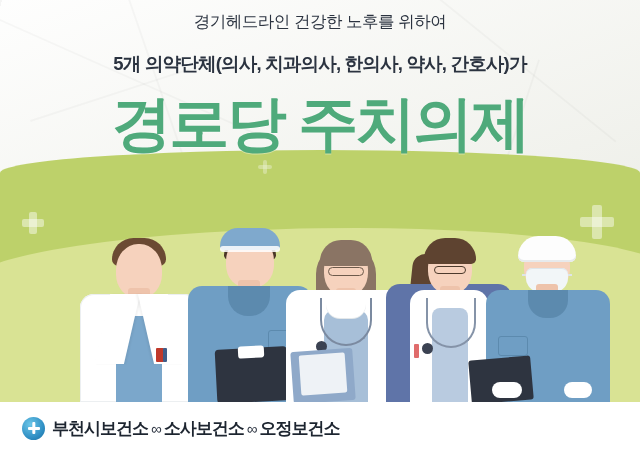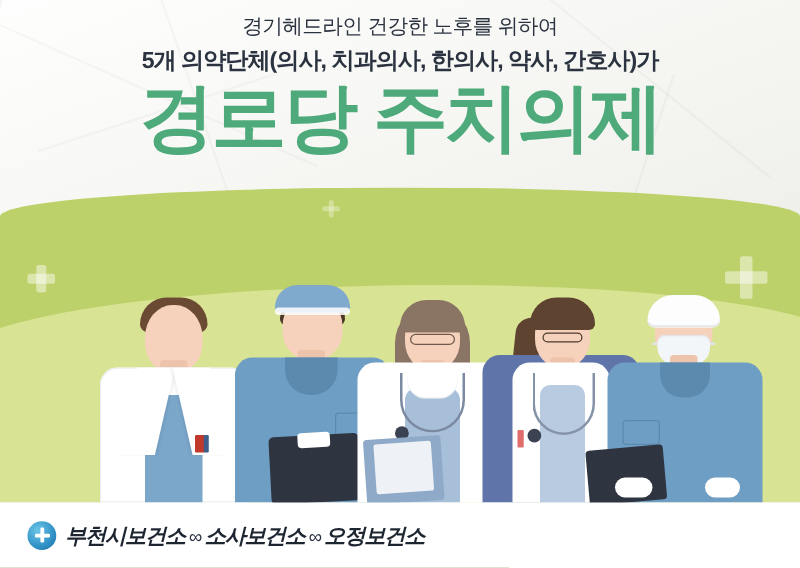--- a/index.html
+++ b/index.html
@@ -79,24 +79,24 @@
     position:absolute; left:0; right:0; top:0; z-index:6;
     text-align:center; padding-top:11px;
   }
   .line-1{
     font-size:16.5px; color:#2b3340; letter-spacing:-.5px;
     line-height:1.25; white-space:nowrap;
   }
   .line-1 b{ font-weight:400; }
   .line-2{
     font-size:18.5px; font-weight:700; color:#2b3340;
-    letter-spacing:-.8px; line-height:1.3; margin-top:4px; white-space:nowrap;
+    letter-spacing:-.8px; line-height:1.3; margin-top:20px; white-space:nowrap;
   }
   .line-3{
-    margin-top:2px; display:flex; align-items:flex-end;
+    margin-top:16px; display:flex; align-items:flex-end;
     justify-content:center; gap:4px; white-space:nowrap;text-align:right;
   }
   .big-green{
     font-size:60px; font-weight:800; color:#4faa7b;
     letter-spacing:-2.5px; line-height:1.08;
     text-shadow:0 1px 0 rgba(255,255,255,.35);
   }
   .tail{
     font-size:21px; font-weight:700; color:#2b3340;
     letter-spacing:-1px; padding-bottom:9px;
@@ -248,21 +248,20 @@
     width:3.4px; height:12px; background:#fff; border-radius:1px;
     transform:translateX(-50%);
   }
   .bh-logo::after{
     content:""; position:absolute; left:24%; top:44%;
     width:12px; height:3.4px; background:#fff; border-radius:1px;
   }
   .centers{
     font-size:17px; font-weight:700; color:#1d2530; letter-spacing:-1px;
     white-space:nowrap;
-    font-style:italic;
   }
   .centers .sep{ font-weight:400; color:#2b3340; padding:0 3px; font-size:15px; }
 
   .footer-right{
     margin-left:auto; display:flex; align-items:center; gap:8px;
     padding-right:10px; position:relative;
   }
   .house-logo{
     position:relative; width:40px; height:38px; flex:0 0 auto;
   }

